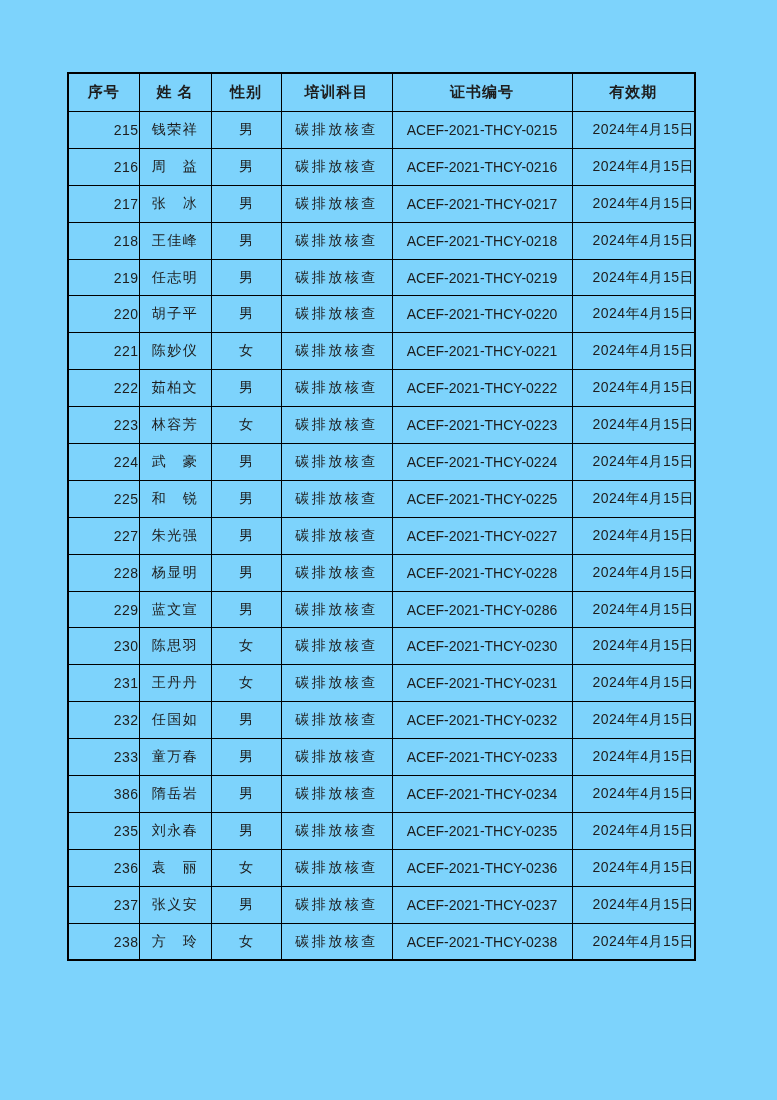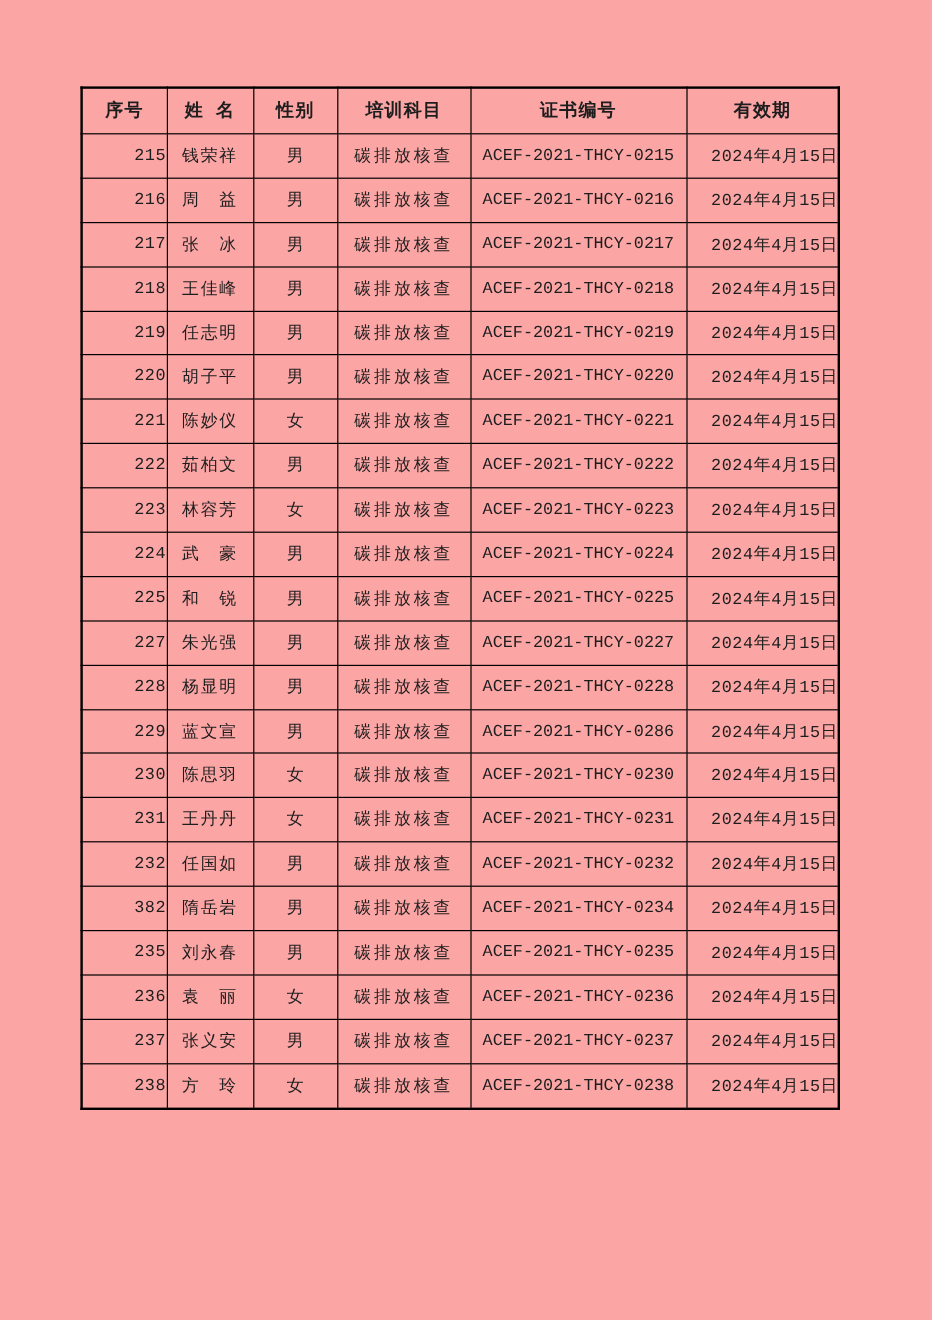--- a/index.html
+++ b/index.html
@@ -4,23 +4,23 @@
 <style>
   html, body {
     margin: 0;
     padding: 0;
     background: #ffffff;
   }
   .page {
     position: relative;
     width: 777px;
     height: 1100px;
-    background: #fca5a5;
+    background: #7dd3fc;
     overflow: hidden;
-    font-family: Liberation Mono, monospace;
+    font-family: Liberation Sans, sans-serif;
   }
   table.cert-table {
     position: absolute;
     left: 67px;
     top: 72px;
     border-collapse: collapse;
     table-layout: fixed;
     border: 2px solid #000000;
   }
   col.c-index  { width: 71px;  }
@@ -211,21 +211,29 @@
   </tr>
         <tr>
     <td class="cell-index">232</td>
     <td class="cell-name">任国如</td>
     <td class="cell-gender">男</td>
     <td class="cell-subject">碳排放核查</td>
     <td class="cell-cert">ACEF-2021-THCY-0232</td>
     <td class="cell-valid">2024年4月15日</td>
   </tr>
         <tr>
-    <td class="cell-index">382</td>
+    <td class="cell-index">233</td>
+    <td class="cell-name">童万春</td>
+    <td class="cell-gender">男</td>
+    <td class="cell-subject">碳排放核查</td>
+    <td class="cell-cert">ACEF-2021-THCY-0233</td>
+    <td class="cell-valid">2024年4月15日</td>
+  </tr>
+        <tr>
+    <td class="cell-index">386</td>
     <td class="cell-name">隋岳岩</td>
     <td class="cell-gender">男</td>
     <td class="cell-subject">碳排放核查</td>
     <td class="cell-cert">ACEF-2021-THCY-0234</td>
     <td class="cell-valid">2024年4月15日</td>
   </tr>
         <tr>
     <td class="cell-index">235</td>
     <td class="cell-name">刘永春</td>
     <td class="cell-gender">男</td>

